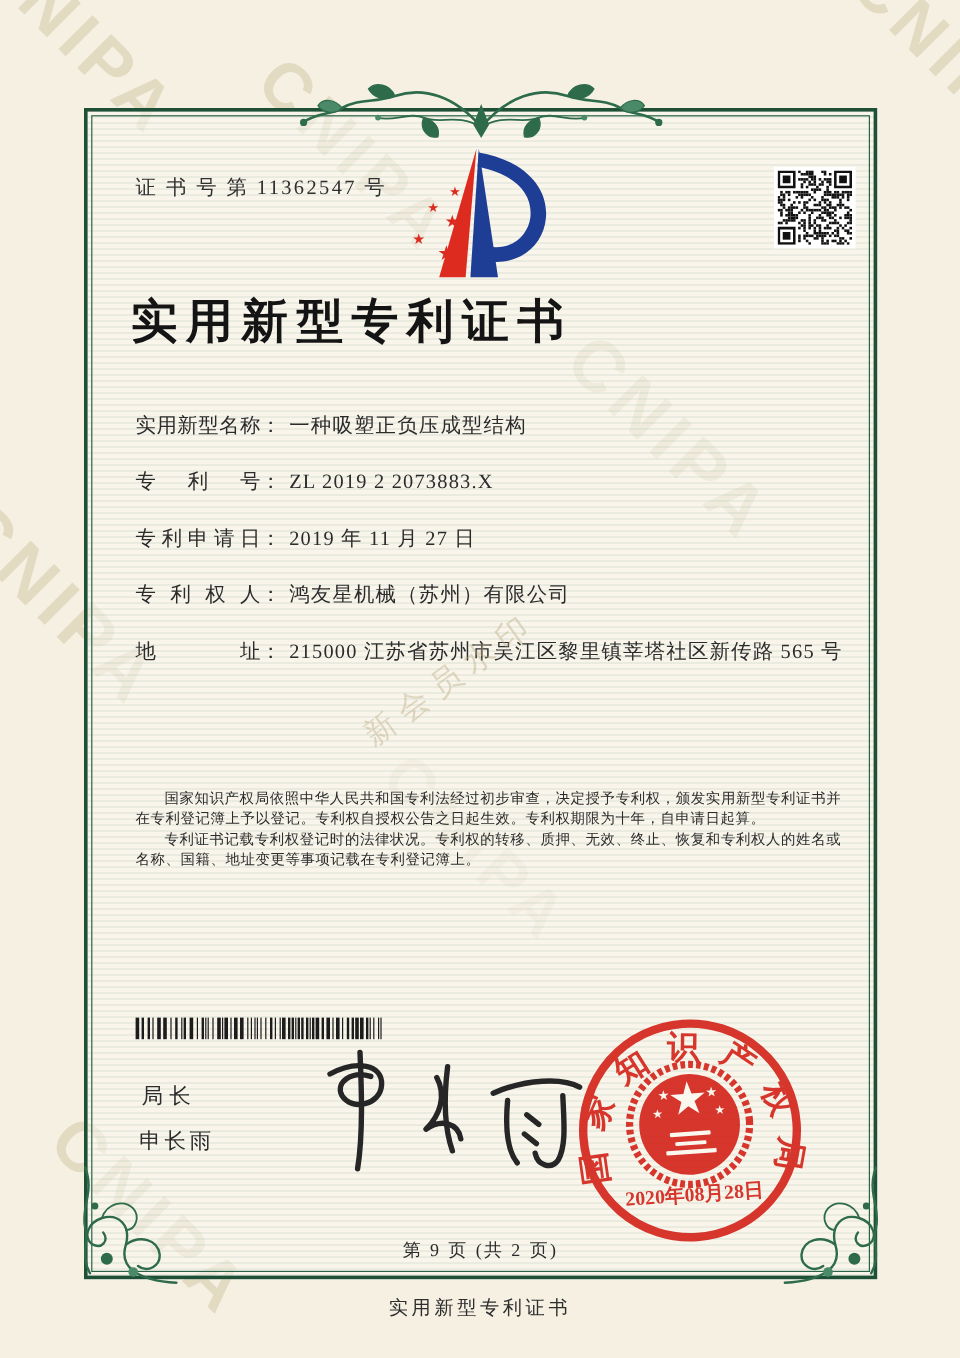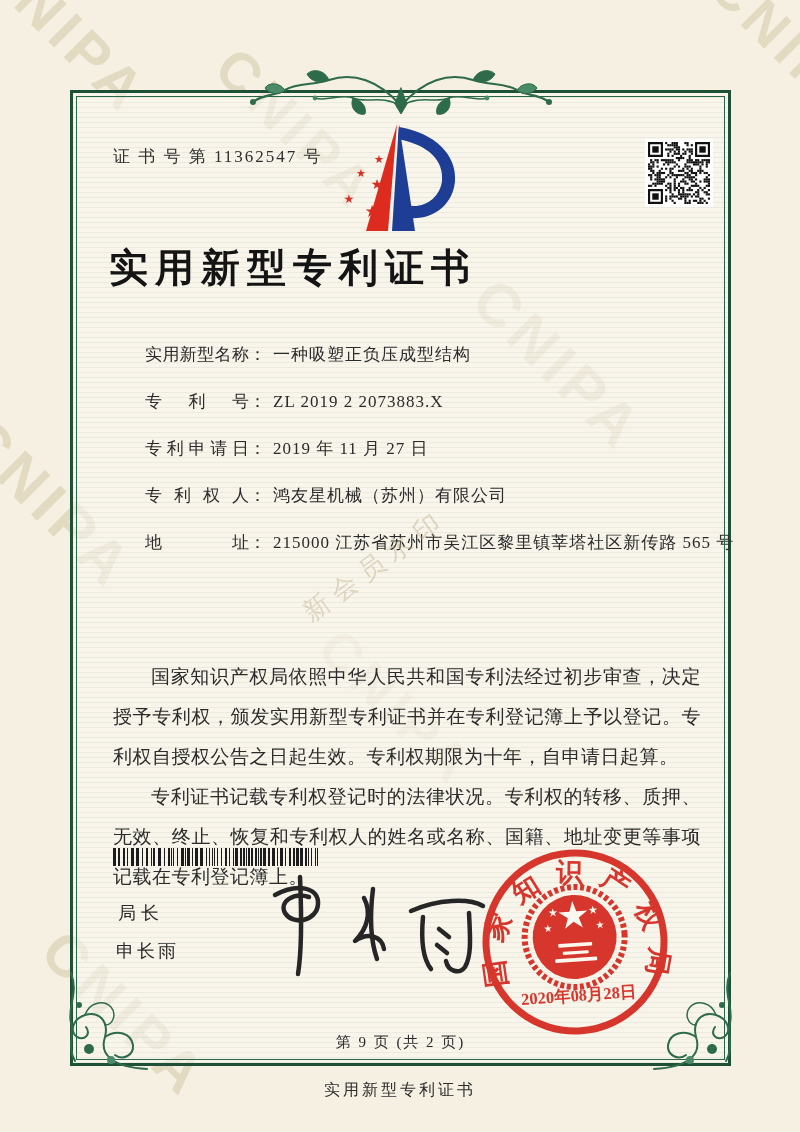--- a/index.html
+++ b/index.html
@@ -67,30 +67,29 @@
     text-align:left; font-size:39px; font-weight:bold;
     letter-spacing:7px; color:#141414;padding-left:36px;
   }
   
   .fields { position:absolute; left:40px; top:250px; right:30px; }
   .row { height:47px; font-size:17px; white-space:nowrap; }
   .flabel {
     display:inline-block; width:104px;
     text-align:justify; text-align-last:justify;
     vertical-align:top;
-    margin-left:32px;
   }
   .colon { display:inline-block; }
   .fvalue { margin-left:7px; letter-spacing:1px; }
   .pair2 { margin-left:46px; }
   .pair2 .flabel { width:88px; }
   
   .legal { position:absolute; left:40px; top:564px; width:588px; }
   .legal p {
-    font-size:19px; line-height:40px; text-indent:2em;
+    font-size:12px; line-height:17px; text-indent:2em;
     text-align:justify; letter-spacing:0.5px;
   }
   
   .barcode {
     position:absolute; left:40px; top:755px;
     width:212px; height:18px; display:flex; align-items:stretch;
   }
   .barcode i { display:block; background:#1c1c1c; }
   
   .signer-title { position:absolute; left:45px; top:808px; font-size:18px; letter-spacing:5px; }

